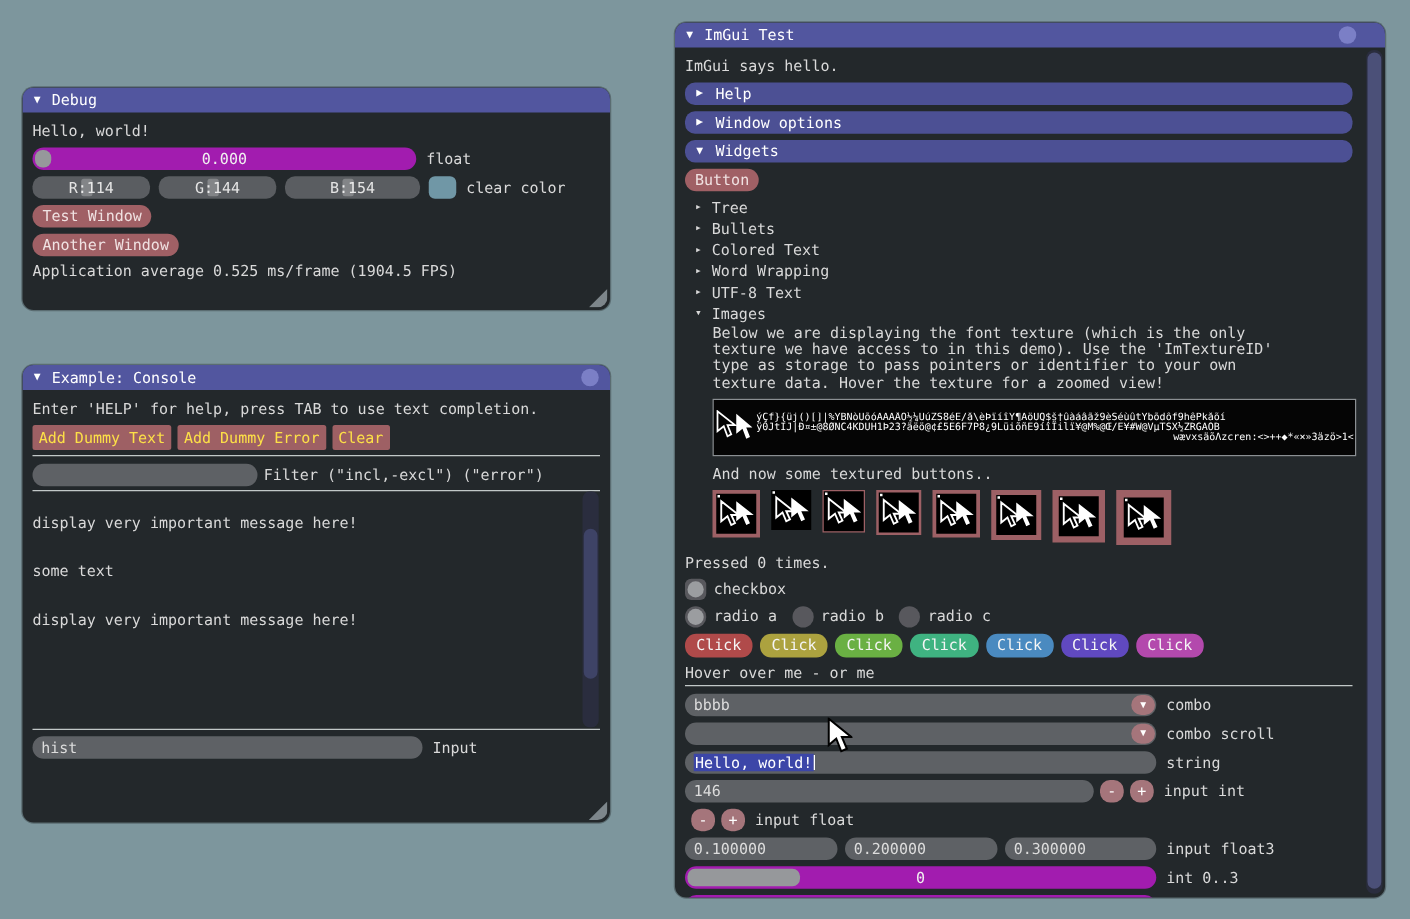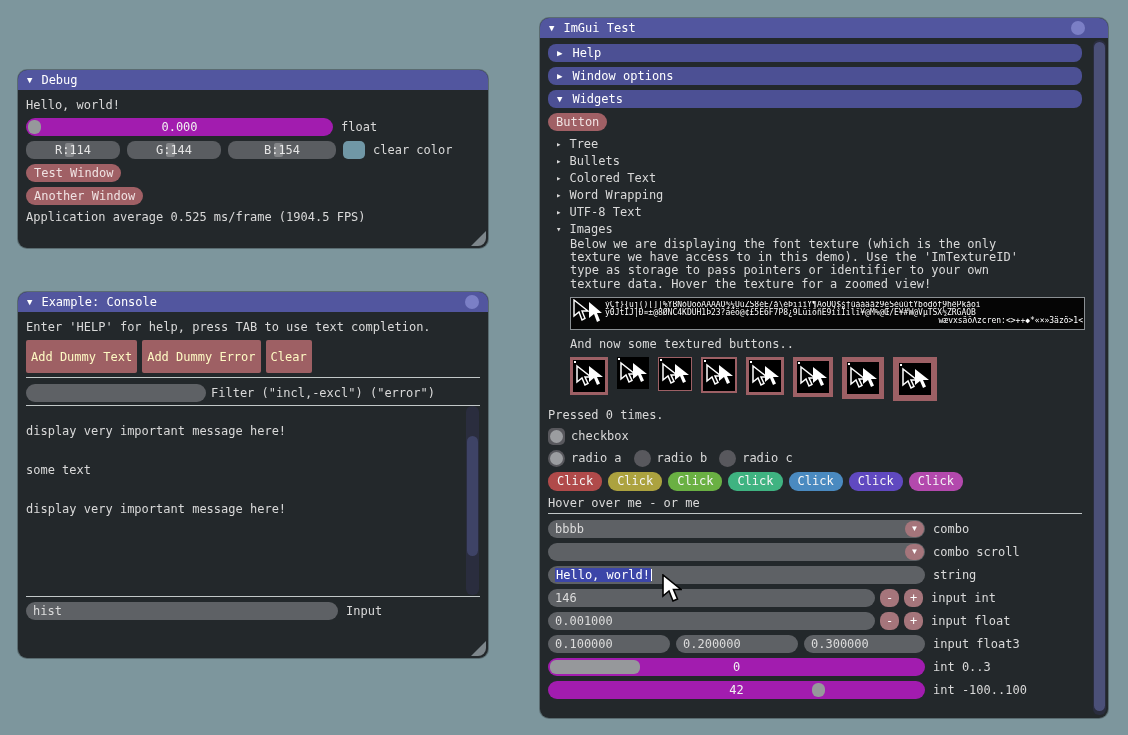--- a/index.html
+++ b/index.html
@@ -18,22 +18,22 @@
          padding:0 7px;color:#dcdcdc;box-sizing:border-box;position:relative;white-space:nowrap;overflow:hidden}
   .slider{background:#a21caf;border-radius:9px;height:18px;position:relative;box-sizing:border-box}
   .grab{position:absolute;top:2px;bottom:2px;background:#96989b;border-radius:6px}
   .sliderval{position:absolute;inset:0;display:flex;align-items:center;justify-content:center;color:#f0f0f0}
   .dragbox{background:#5a5d61;border-radius:8px;height:18px;position:relative;display:flex;
            align-items:center;justify-content:center;color:#e4e4e4}
   .dragbox::after{content:"";position:absolute;width:9px;top:2px;bottom:2px;left:calc(50% - 8px);
            background:rgba(255,255,255,.25);border-radius:2px}
   .btn-mauve{background:#a06065;border:0;border-radius:9px;height:18px;display:inline-flex;align-items:center;
            padding:0 8px;color:#f0e2e2;font:inherit}
-  .btn-square{background:#9e6064;border:0;border-radius:2px;height:33px;display:inline-flex;align-items:center;
-           padding:10px 5px;color:#fef9c3;font:inherit;margin-right:5px}
+  .btn-square{background:#9e6064;border:0;border-radius:2px;height:20px;display:inline-flex;align-items:center;
+           padding:10px 5px;color:#fde047;font:inherit;margin-right:5px}
   .sep{border:0;border-top:1px solid #c2c8c8;margin:3px 0 6px 0}
   .swatch{width:22px;height:18px;border-radius:5px;background:#7097a6;margin-left:7px;border:0}
   .grip{position:absolute;right:2px;bottom:2px;width:15px;height:15px;background:#7d868b;
         clip-path:polygon(100% 0,100% 100%,0 100%);border-bottom-right-radius:8px}
   
   .hdr{background:#4c5094;border-radius:8px;height:18px;display:flex;align-items:center;gap:10px;
        padding:0 9px;margin-bottom:5px;color:#fff}
   .hdr .tb-arrow{line-height:18px}
   .tree-row{display:flex;align-items:center;gap:8px;height:15px;margin:0 0 2px 8px}
   .tree-arrow{font-size:9px;color:#d9d9d9}
@@ -41,21 +41,21 @@
   .chk{width:17px;height:17px;border-radius:5px;background:#58585d;position:relative;margin-right:6px}
   .chk.on::after{content:"";position:absolute;inset:2px;border-radius:50%;background:#9b9da0}
   .radio{width:17px;height:17px;border-radius:50%;background:#58585d;position:relative;margin-right:6px}
   .radio.on::after{content:"";position:absolute;inset:2px;border-radius:50%;background:#9b9da0}
   .radio-group{display:flex;align-items:center}
   .radio-item{display:flex;align-items:center;margin-right:12px}
   
   .clickbtn{height:19px;border:0;border-radius:9px;padding:0 9px;display:inline-flex;align-items:center;
             color:#f5f5f5;font:inherit;margin-right:6px}
   
-  .texstrip{margin-left:22px;width:515px;height:33px;background:#050505;border:1px solid #8a8f93;
+  .texstrip{margin-left:22px;width:515px;height:46px;background:#050505;border:1px solid #8a8f93;
             display:flex;align-items:center;gap:3px;padding:0 1px;box-sizing:border-box;overflow:hidden}
   .texlines{flex:1;overflow:hidden;color:#fff;font-size:8px;line-height:8px;white-space:nowrap}
   .texlines .t3{text-align:right}
   .imgrow{display:flex;align-items:flex-start;gap:9px;margin-left:22px;margin-bottom:7px}
   .imgbtn{background:#9d6065;border:0;display:block;line-height:0;padding:3px}
   .imgbtn.noframe{background:transparent;padding:0}
   .p1{padding:1px}.p2{padding:2px}.p3{padding:3px}.p4{padding:4px}.p5{padding:5px}.p6{padding:6px}
   .face{width:32px;height:32px;background:#000;display:block}
   
   .combo-arrow{position:absolute;right:1px;top:1px;bottom:1px;width:19px;border-radius:8px;background:#a5757b;
@@ -153,20 +153,21 @@
   <div class="grip"></div>
 </section>
 
 <section class="window" style="left:540px;top:18px;width:568px;height:700px">
   <header class="titlebar">
     <span class="tb-arrow">▼</span>
     <span>ImGui Test</span>
     <button class="closebtn" style="margin-right:14px"></button>
   </header>
   <div class="content" style="padding-right:26px">
+    <div class="textline">ImGui says hello.</div>
 
     <div class="hdr">
       <span class="tb-arrow">▶</span>
       <span>Help</span>
     </div>
     <div class="hdr">
       <span class="tb-arrow">▶</span>
       <span>Window options</span>
     </div>
     <div class="hdr">
@@ -341,21 +342,20 @@
     </div>
 
     <div class="row">
       <div class="field" style="width:327px">146</div>
       <button class="pmbtn">-</button>
       <button class="pmbtn">+</button>
       <span class="lbl">input int</span>
     </div>
 
     <div class="row">
-      <div class="field" style="width:327px">0.001000</div>
       <button class="pmbtn">-</button>
       <button class="pmbtn">+</button>
       <span class="lbl">input float</span>
     </div>
 
     <div class="row">
       <div class="field" style="width:122px;margin-right:6px">0.100000</div>
       <div class="field" style="width:122px;margin-right:6px">0.200000</div>
       <div class="field" style="width:121px">0.300000</div>
       <span class="lbl">input float3</span>

